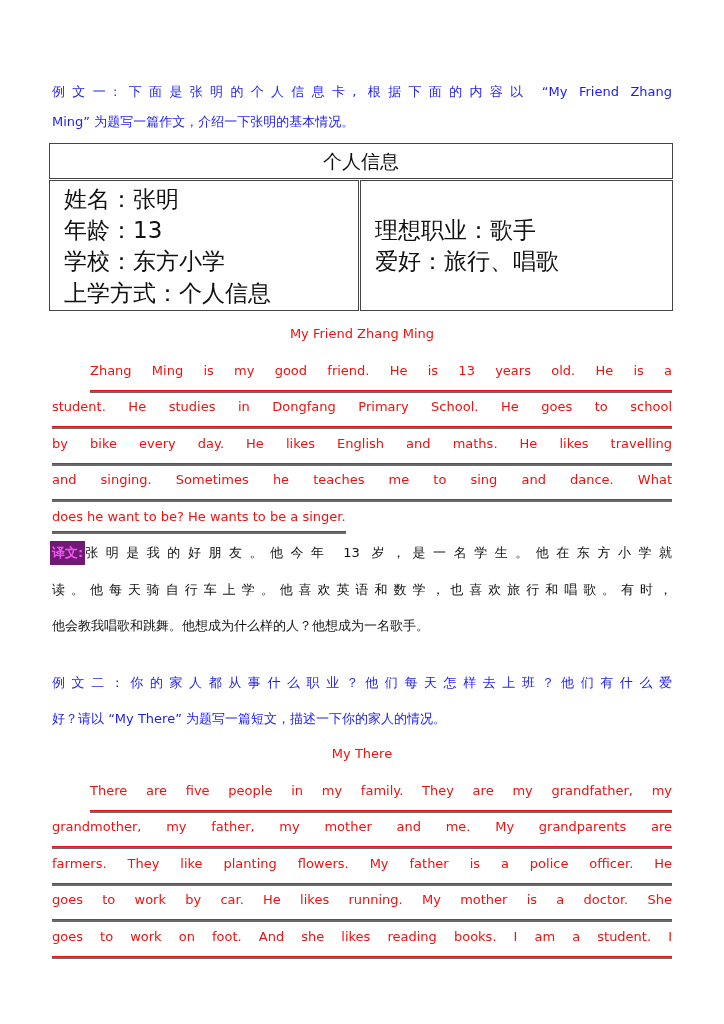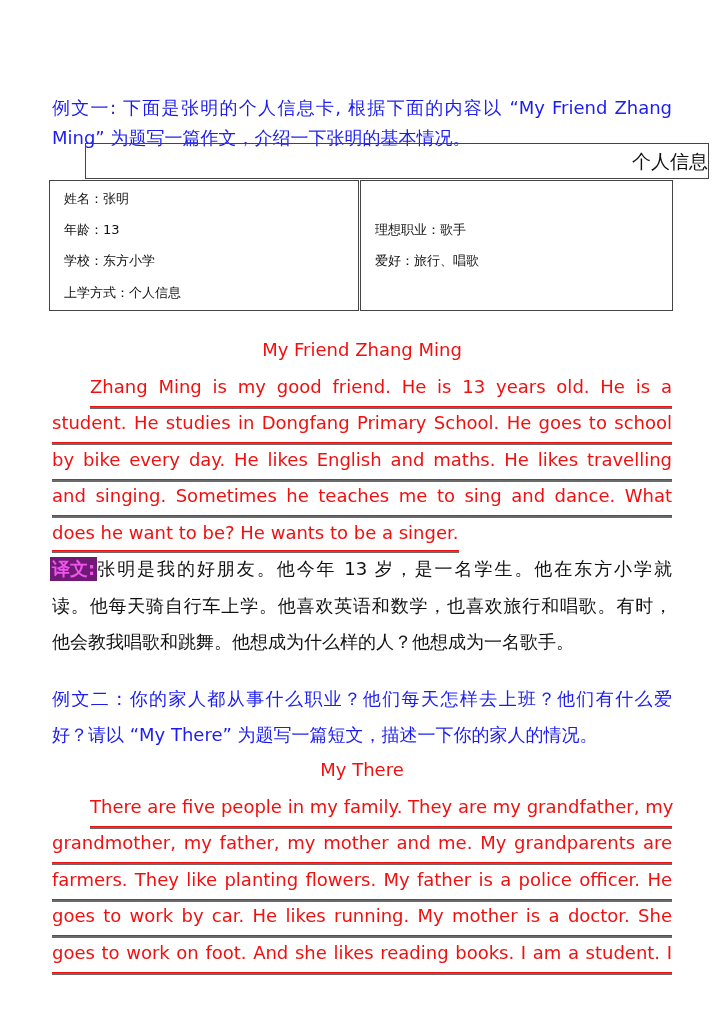--- a/index.html
+++ b/index.html
@@ -1,28 +1,28 @@
 <!DOCTYPE html>
 <html><head>
 <meta charset="utf-8">
 <style>
   html, body { margin:0; padding:0; background:#ffffff; }
   body { width:724px; height:1024px; position:relative; overflow:hidden;
          font-family:"DejaVu Sans", "Liberation Sans", sans-serif; }
-  .line { position:absolute; left:52px; width:620px; font-size:18px; line-height:24px; white-space:nowrap;margin-top:16px; }
+  .line { position:absolute; left:52px; width:620px; font-size:13px; line-height:24px; white-space:nowrap; }
   .blue { color:#1c1cf0; }
   .red  { color:#f01010; }
   .black{ color:#111111; }
   .just { text-align:justify; text-align-last:justify; }
   .ul   { border-bottom:2px solid #6a6a6a; box-shadow:0 -1px 0 #f01010 inset; padding-bottom:8px; }
   .center { text-align:center; }
   .tbl-head { position:absolute; left:49px; top:143px; width:622px; height:34px;
-              border:1.5px solid #444; text-align:right; font-size:19px; line-height:34px; color:#111;margin-left:36px; }
+              border:1.5px solid #444; text-align:center; font-size:19px; line-height:34px; color:#111; }
   .tbl-cell { position:absolute; top:180px; height:129px; border:1.5px solid #444; }
-  .tbl-cell .row { position:absolute; left:14px; font-size:13px; line-height:24px; color:#111; white-space:nowrap; }
+  .tbl-cell .row { position:absolute; left:14px; font-size:23px; line-height:24px; color:#111; white-space:nowrap; }
   .tag { background:#701a75; color:#ee55ee; font-weight:bold; padding:0 2px; }
 </style>
 </head>
 <body>
 
 <div class="line blue just" style="top:80px;">例文一: 下面是张明的个人信息卡, 根据下面的内容以 “My Friend Zhang</div>
 <div class="line blue" style="top:110px;">Ming” 为题写一篇作文，介绍一下张明的基本情况。</div>
 
 <div class="tbl-head">个人信息</div>
 <div class="tbl-cell" style="left:49px; width:308px;">

